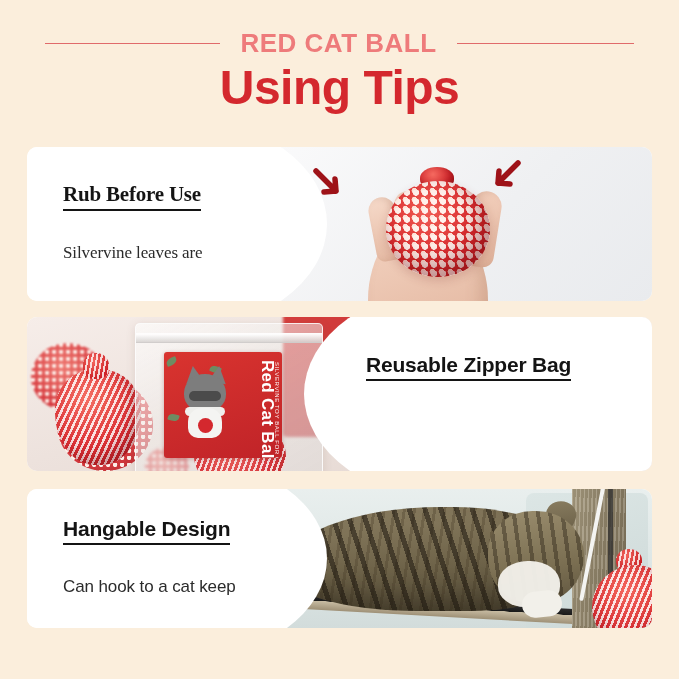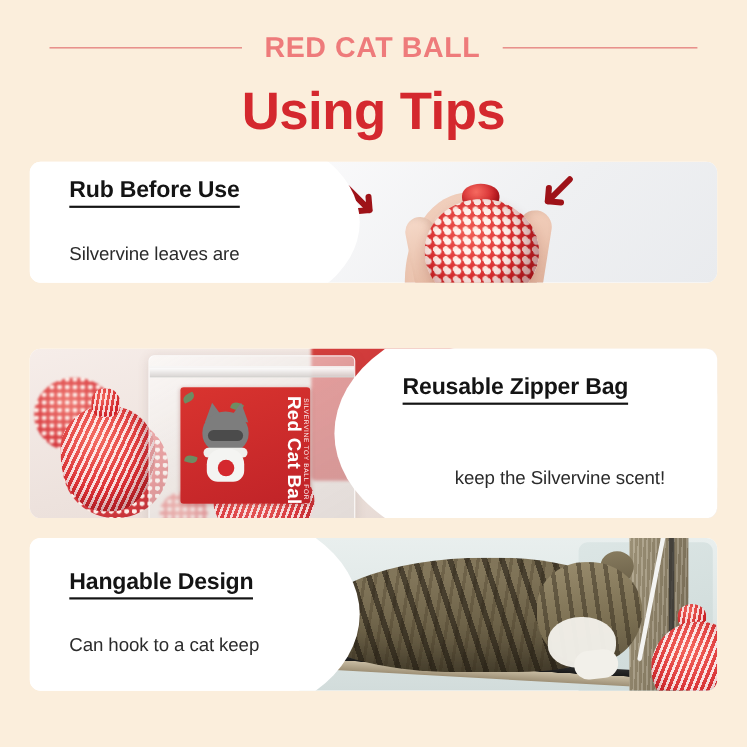--- a/index.html
+++ b/index.html
@@ -42,40 +42,40 @@
   .eyebrow {
     font-size: 26px;
     font-weight: bold;
     letter-spacing: 0.5px;
     color: #EE7B7B;
     white-space: nowrap;
     line-height: 1;
   }
   .main-title {
     position: absolute;
-    left: 0; top: 74px;
+    left: 0; top: 60px;
     width: 679px;
     text-align: center;
     font-size: 48px;
     font-weight: bold;
     color: #D4282E;
     letter-spacing: -0.5px;
     line-height: 1.15;
   }
 
   
   .card {
     position: absolute;
     left: 27px;
     width: 625px;
     border-radius: 10px;
     overflow: hidden;
     background: #FFFFFF;
   }
-  #card-1 { top: 147px; height: 110px; }
+  #card-1 { top: 147px; height: 154px; font-family: Liberation Serif, serif; }
   #card-2 { top: 317px; height: 154px; }
   #card-3 { top: 489px; height: 139px; }
 
   .photo {
     position: absolute;
     top: 0;
     height: 100%;
     overflow: hidden;
   }
   .photo-right { right: 0; width: 380px; }
@@ -99,21 +99,20 @@
     padding-left: 36px;
     box-sizing: border-box;
   }
   .panel-right {
     right: 0;
     width: 348px;
     border-top-left-radius: 170px 120px;
     border-bottom-left-radius: 170px 120px;
     padding-left: 62px;
     box-sizing: border-box;
-    align-items: center;
   }
   .card-title {
     font-size: 21px;
     font-weight: bold;
     color: #141414;
     letter-spacing: -0.2px;
     border-bottom: 2px solid #141414;
     display: inline-block;
     align-self: flex-start;
     padding-bottom: 3px;
@@ -579,21 +578,20 @@
       </div>
 
       <div class="disc"></div>
     </div>
   </div>
 
   <div class="panel panel-right">
     <span class="card-title">Reusable Zipper Bag</span>
     <div class="card-body">
       <br>
-      <span>keep the Silvervine scent!</span>
     </div>
   </div>
 </div>
 
 <div class="card" id="card-3">
 
   <div class="photo photo-right">
     <div class="scene-cat">
       <div class="wall-panel"></div>
       <div class="shelf"></div>

